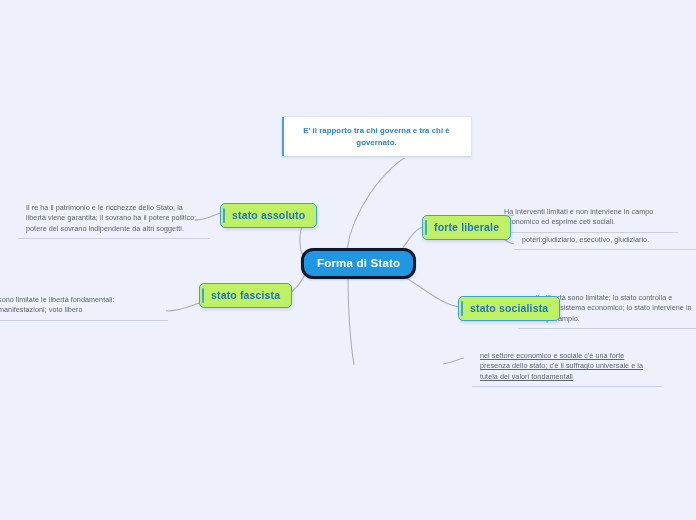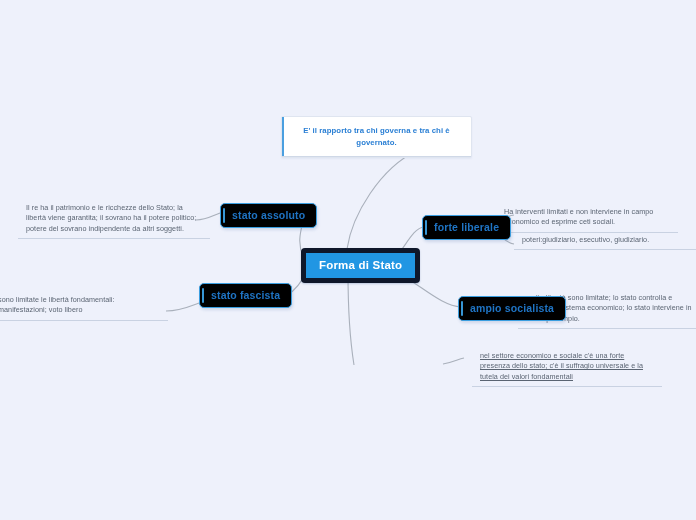--- a/index.html
+++ b/index.html
@@ -28,37 +28,37 @@
   }
 
   
   .root-node {
     position: absolute;
     left: 301px;
     top: 248px;
     box-sizing: border-box;
     padding: 6px 13px 7px 13px;
     background: #2196e3;
-    border: 5px solid #0f172a;
-    border-radius: 4px;
+    border: 3px solid #0f172a;
+    border-radius: 12px;
     color: #ffffff;
     font-size: 11.5px;
     font-weight: bold;
     letter-spacing: .2px;
     white-space: nowrap;
     box-shadow: 0 1px 2px rgba(40,80,140,.25);
     z-index: 5;
   }
 
   
   .branch-node {
     position: absolute;
     box-sizing: border-box;
     padding: 5px 11px 6px 11px;
-    background: #000000;
+    background: #bef264;
     border: 1.6px solid #3a9ee0;
     border-radius: 5px;
     color: #1f74c4;
     font-size: 10.5px;
     font-weight: bold;
     letter-spacing: .15px;
     white-space: nowrap;
     box-shadow: 1px 2px 3px rgba(60,100,160,.18);
     z-index: 4;
   }
@@ -231,21 +231,21 @@
   <div class="note note-liberale-1">
     <span class="note-text">Ha interventi limitati e non interviene in campo economico ed esprime ceti sociali.</span>
     <span class="note-rule"></span>
   </div>
   <div class="note note-liberale-2">
     <span class="note-text">poteri:giudiziario, esecutivo, giudiziario.</span>
     <span class="note-rule"></span>
   </div>
 
   <div class="branch-node node-socialista">
-    <span>ampio socialista</span>
+    <span>stato socialista</span>
   </div>
   <div class="note note-socialista">
     <span class="note-text">molte libertà sono limitate; lo stato controlla e gestisce il sistema economico; lo stato interviene in modo più ampio.</span>
     <span class="note-rule"></span>
   </div>
 
   <div class="note note-democratico">
     <span class="note-text">nel settore economico e sociale c'è una forte presenza dello stato; c'è il suffragio universale e la tutela dei valori fondamentali</span>
     <span class="note-rule"></span>
   </div>

